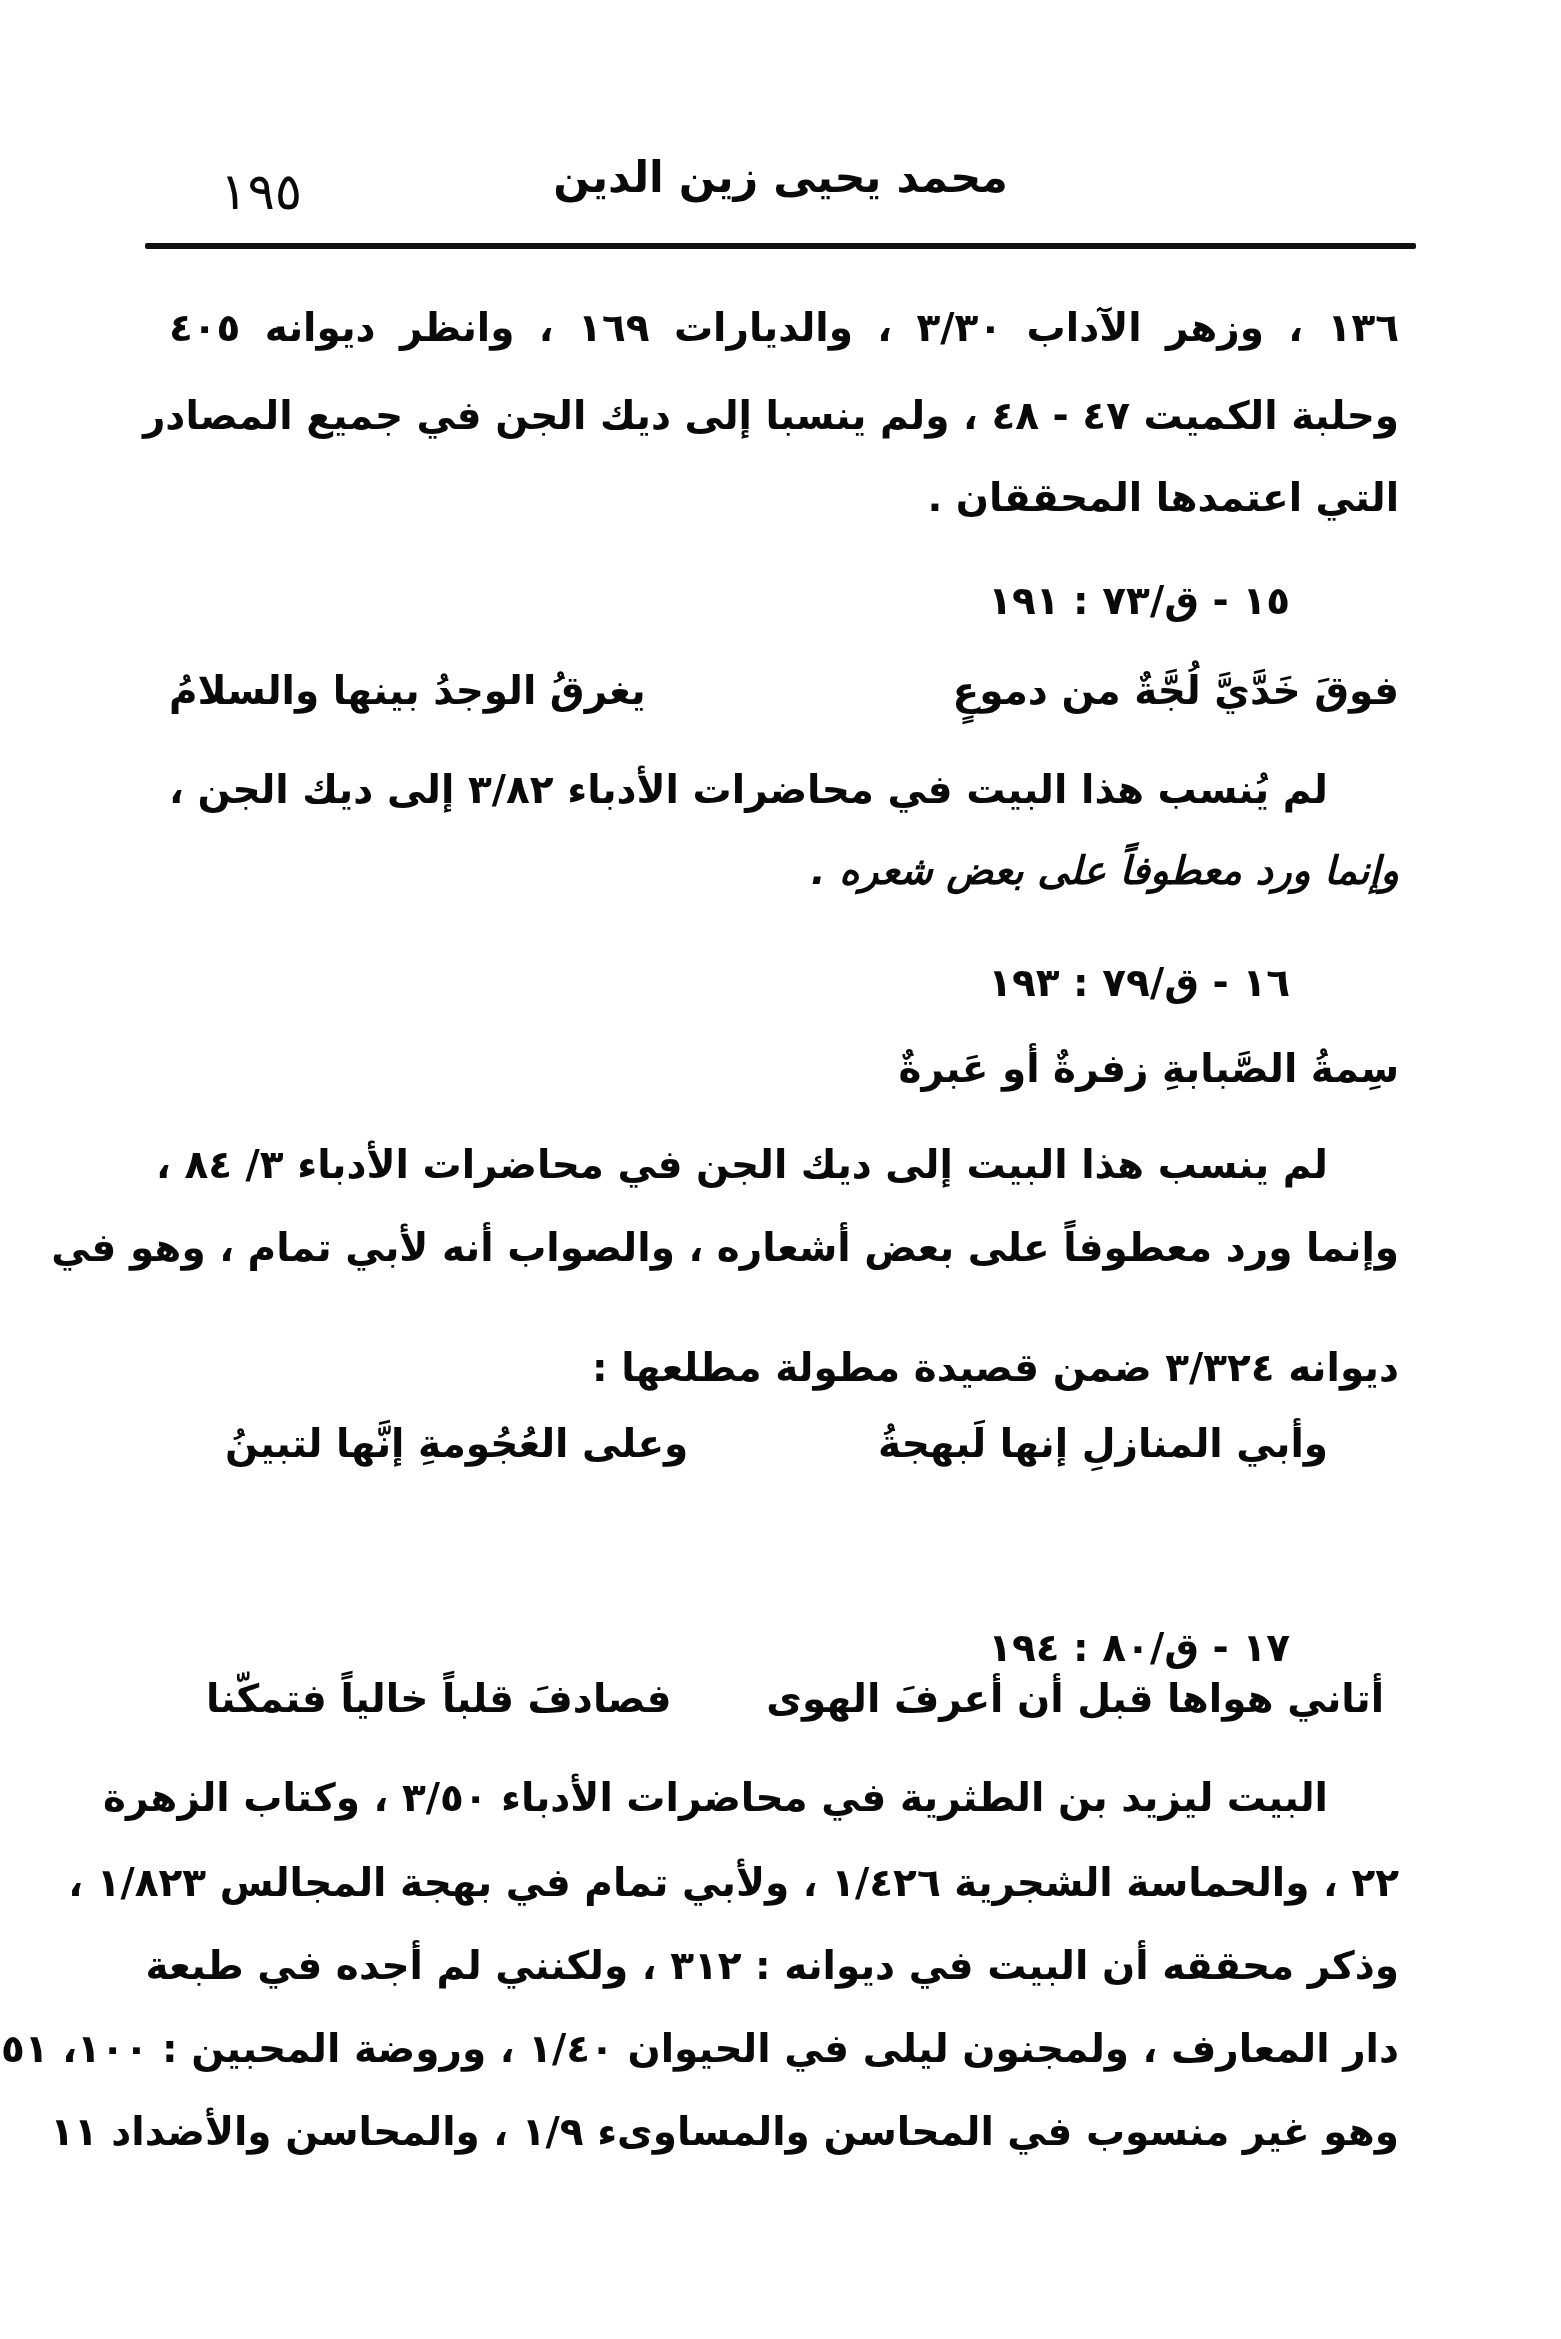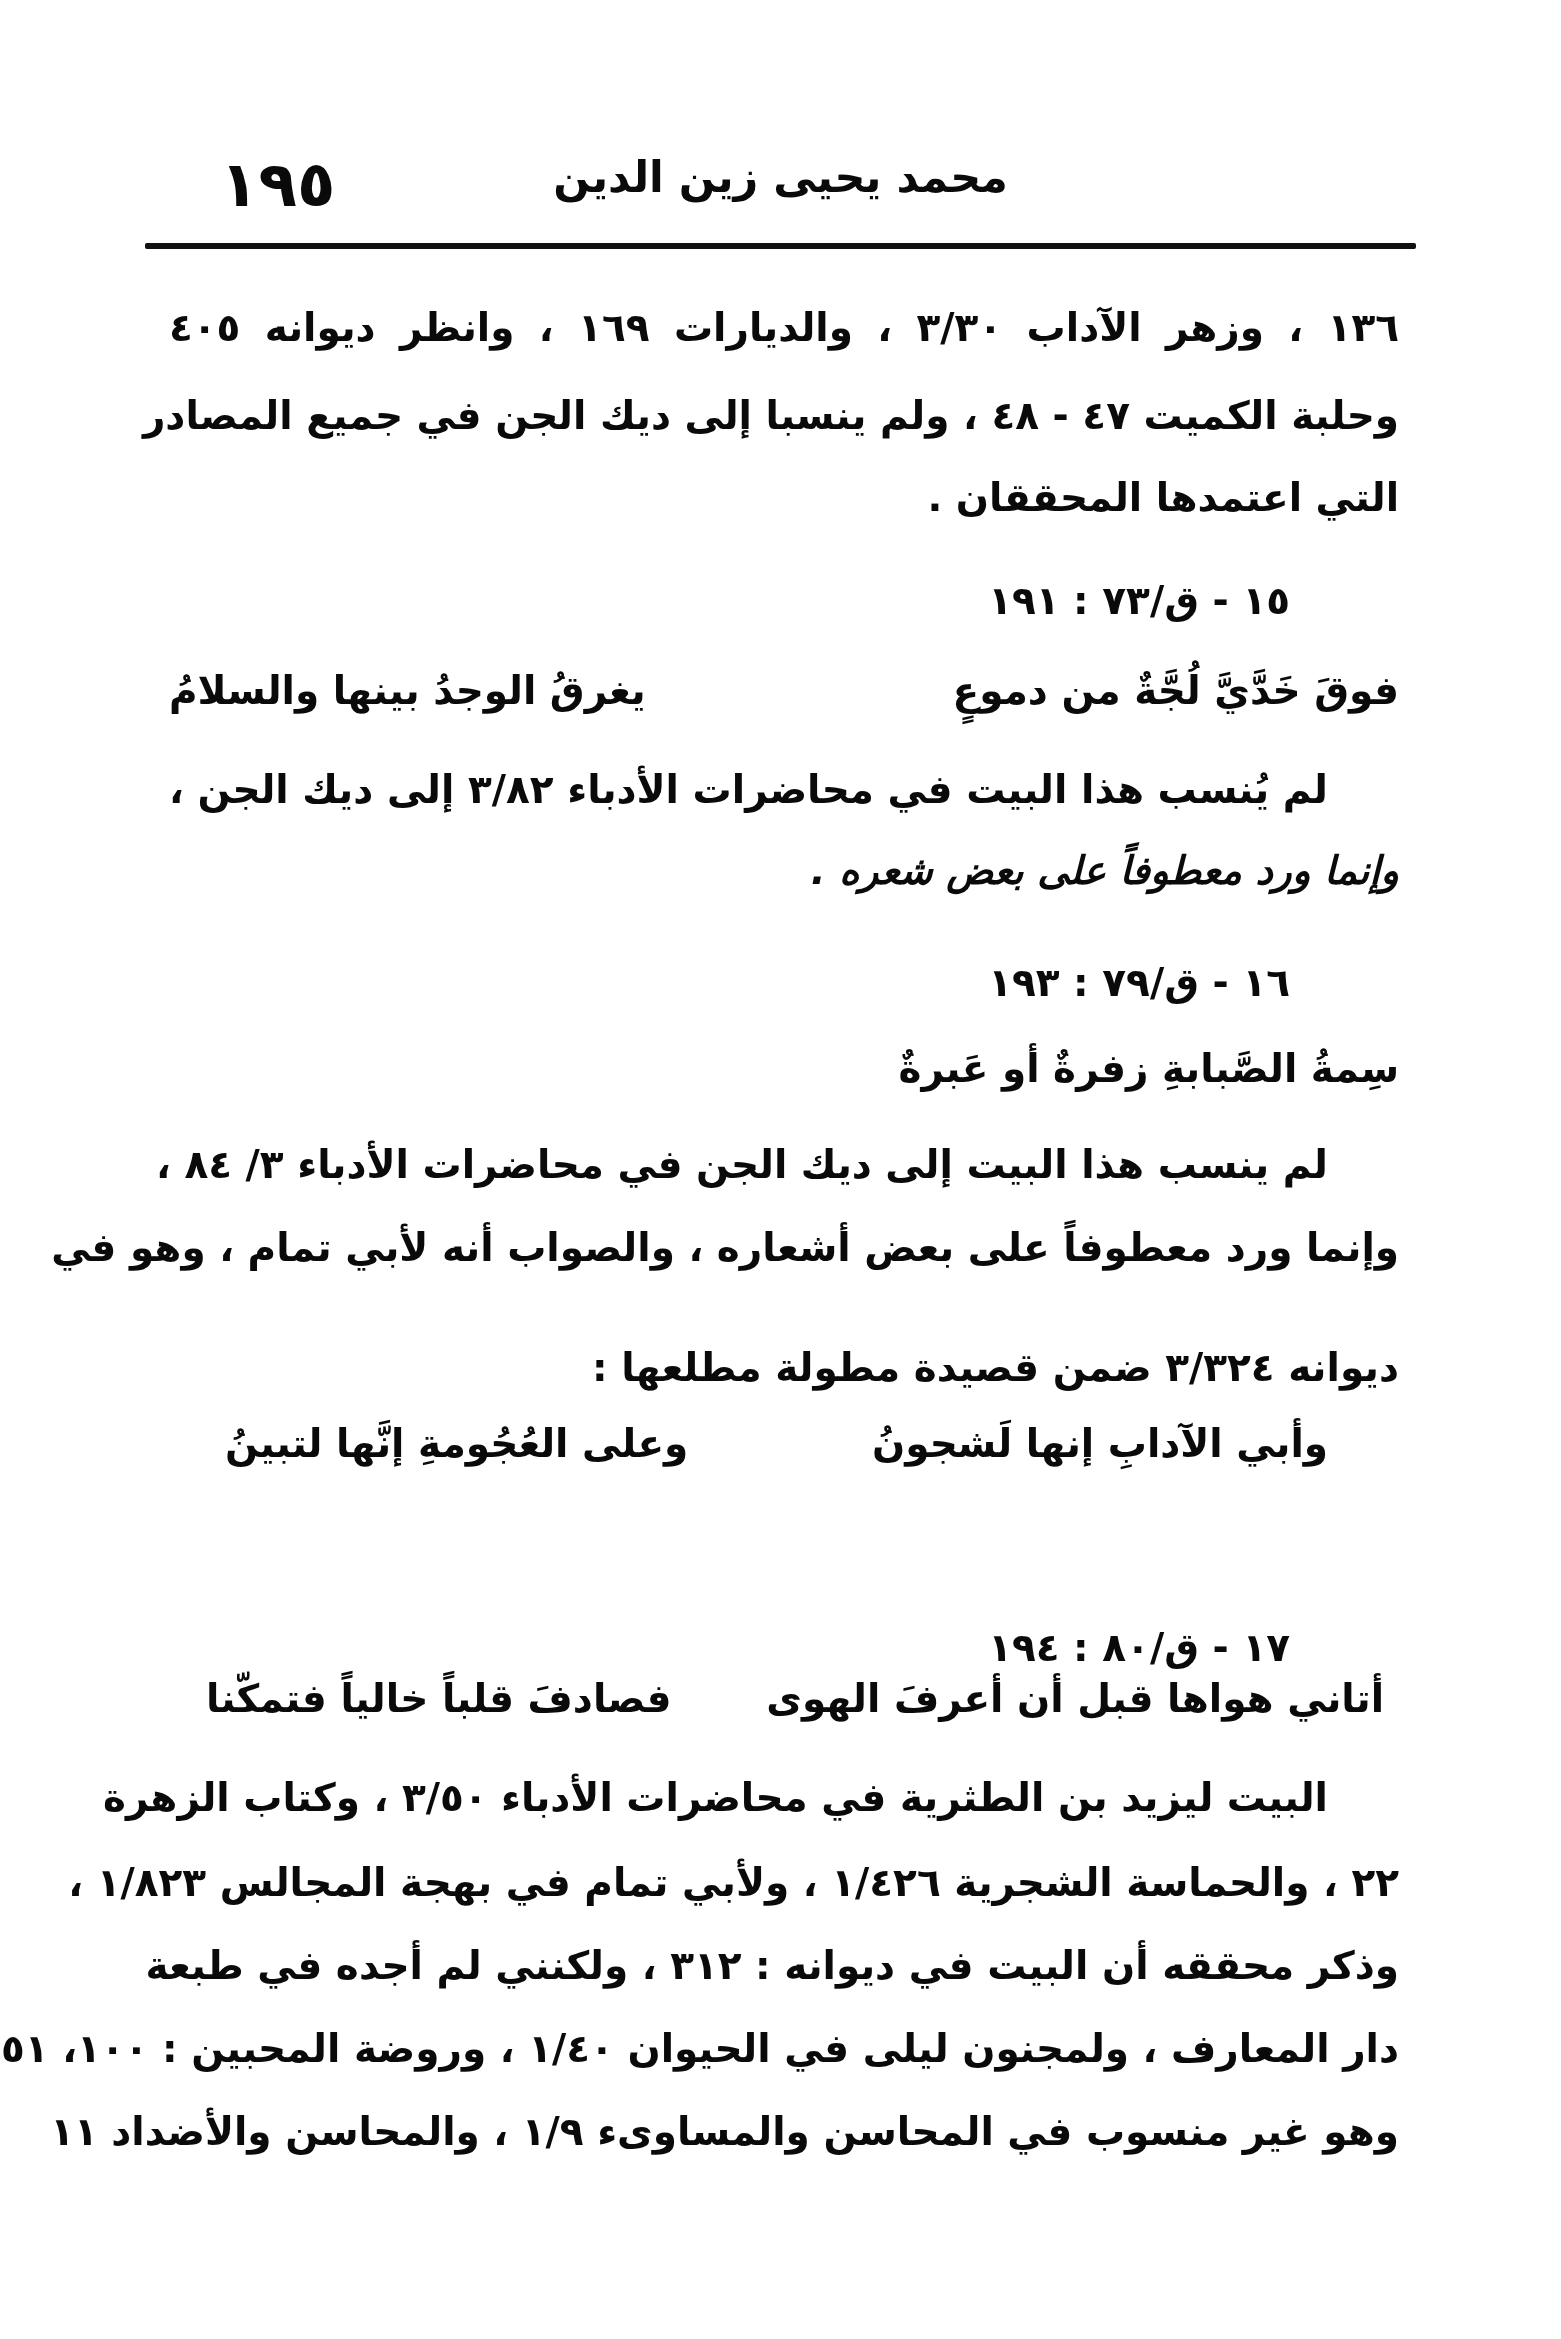--- a/index.html
+++ b/index.html
@@ -34,23 +34,23 @@
       right: 0; left: 0;
       top: 20.6px;
       text-align: center;
       font-size: 43px;
       font-weight: bold;
       letter-spacing: 0.9px;
     }
     .page-number {
       position: absolute;
       left: 75px;
-      top: 17px;
-      font-size: 63px;
-      font-weight: bold;
+      top: 31px;
+      font-size: 51px;
+      font-weight: normal;
       direction: rtl;
     }
     .header-rule {
       position: absolute;
       top: 243px;
       left: 145px;
       width: 1271px;
       height: 5.6px;
       background: #111;
       border-radius: 1.9px;
@@ -117,21 +117,21 @@
   <div class="text-line" style="top:851px;font-style:italic;">وإنما ورد معطوفاً على بعض شعره .</div>
 
   <div class="entry-head" style="top:963px;">١٦ - ق/٧٩ : ١٩٣</div>
   <div class="verse" style="top:1049px;">
     <span class="hemistich">سِمةُ الصَّبابةِ زفرةٌ أو عَبرةٌ</span>
   </div>
   <div class="text-line justify indent" style="top:1145px;">لم ينسب هذا البيت إلى ديك الجن في محاضرات الأدباء ٣/ ٨٤ ،</div>
   <div class="text-line justify" style="top:1228px;">وإنما ورد معطوفاً على بعض أشعاره ، والصواب أنه لأبي تمام ، وهو في</div>
   <div class="text-line" style="top:1332px;margin-top:16px;">ديوانه ٣/٣٢٤ ضمن قصيدة مطولة مطلعها :</div>
   <div class="verse verse-indent" style="top:1424px;">
-    <span class="hemistich">وأبي الآدابِ إنها لَشجونُ</span>
+    <span class="hemistich">وأبي المنازلِ إنها لَبهجةُ</span>
     <span class="hemistich">وعلى العُجُومةِ إنَّها لتبينُ</span>
   </div>
 
   <div class="entry-head" style="top:1628px;">١٧ - ق/٨٠ : ١٩٤</div>
   <div class="verse verse-indent" style="top:1679px; left:206px; right:178px;">
     <span class="hemistich">أتاني هواها قبل أن أعرفَ الهوى</span>
     <span class="hemistich">فصادفَ قلباً خالياً فتمكّنا</span>
   </div>
   <div class="text-line justify indent" style="top:1778px;">البيت ليزيد بن الطثرية في محاضرات الأدباء ٣/٥٠ ، وكتاب الزهرة</div>
   <div class="text-line justify" style="top:1863px;">٢٢ ، والحماسة الشجرية ١/٤٢٦ ، ولأبي تمام في بهجة المجالس ١/٨٢٣ ،</div>

